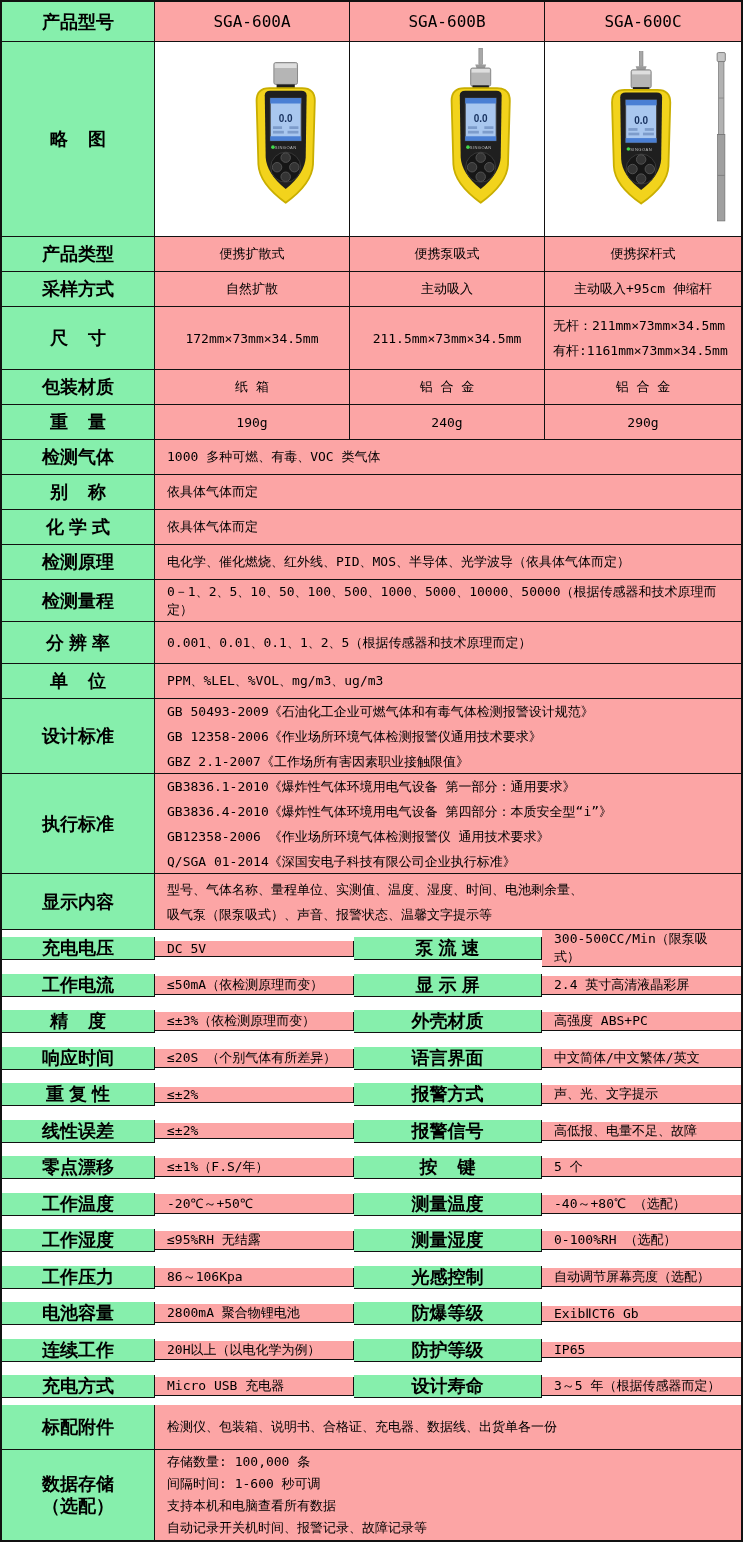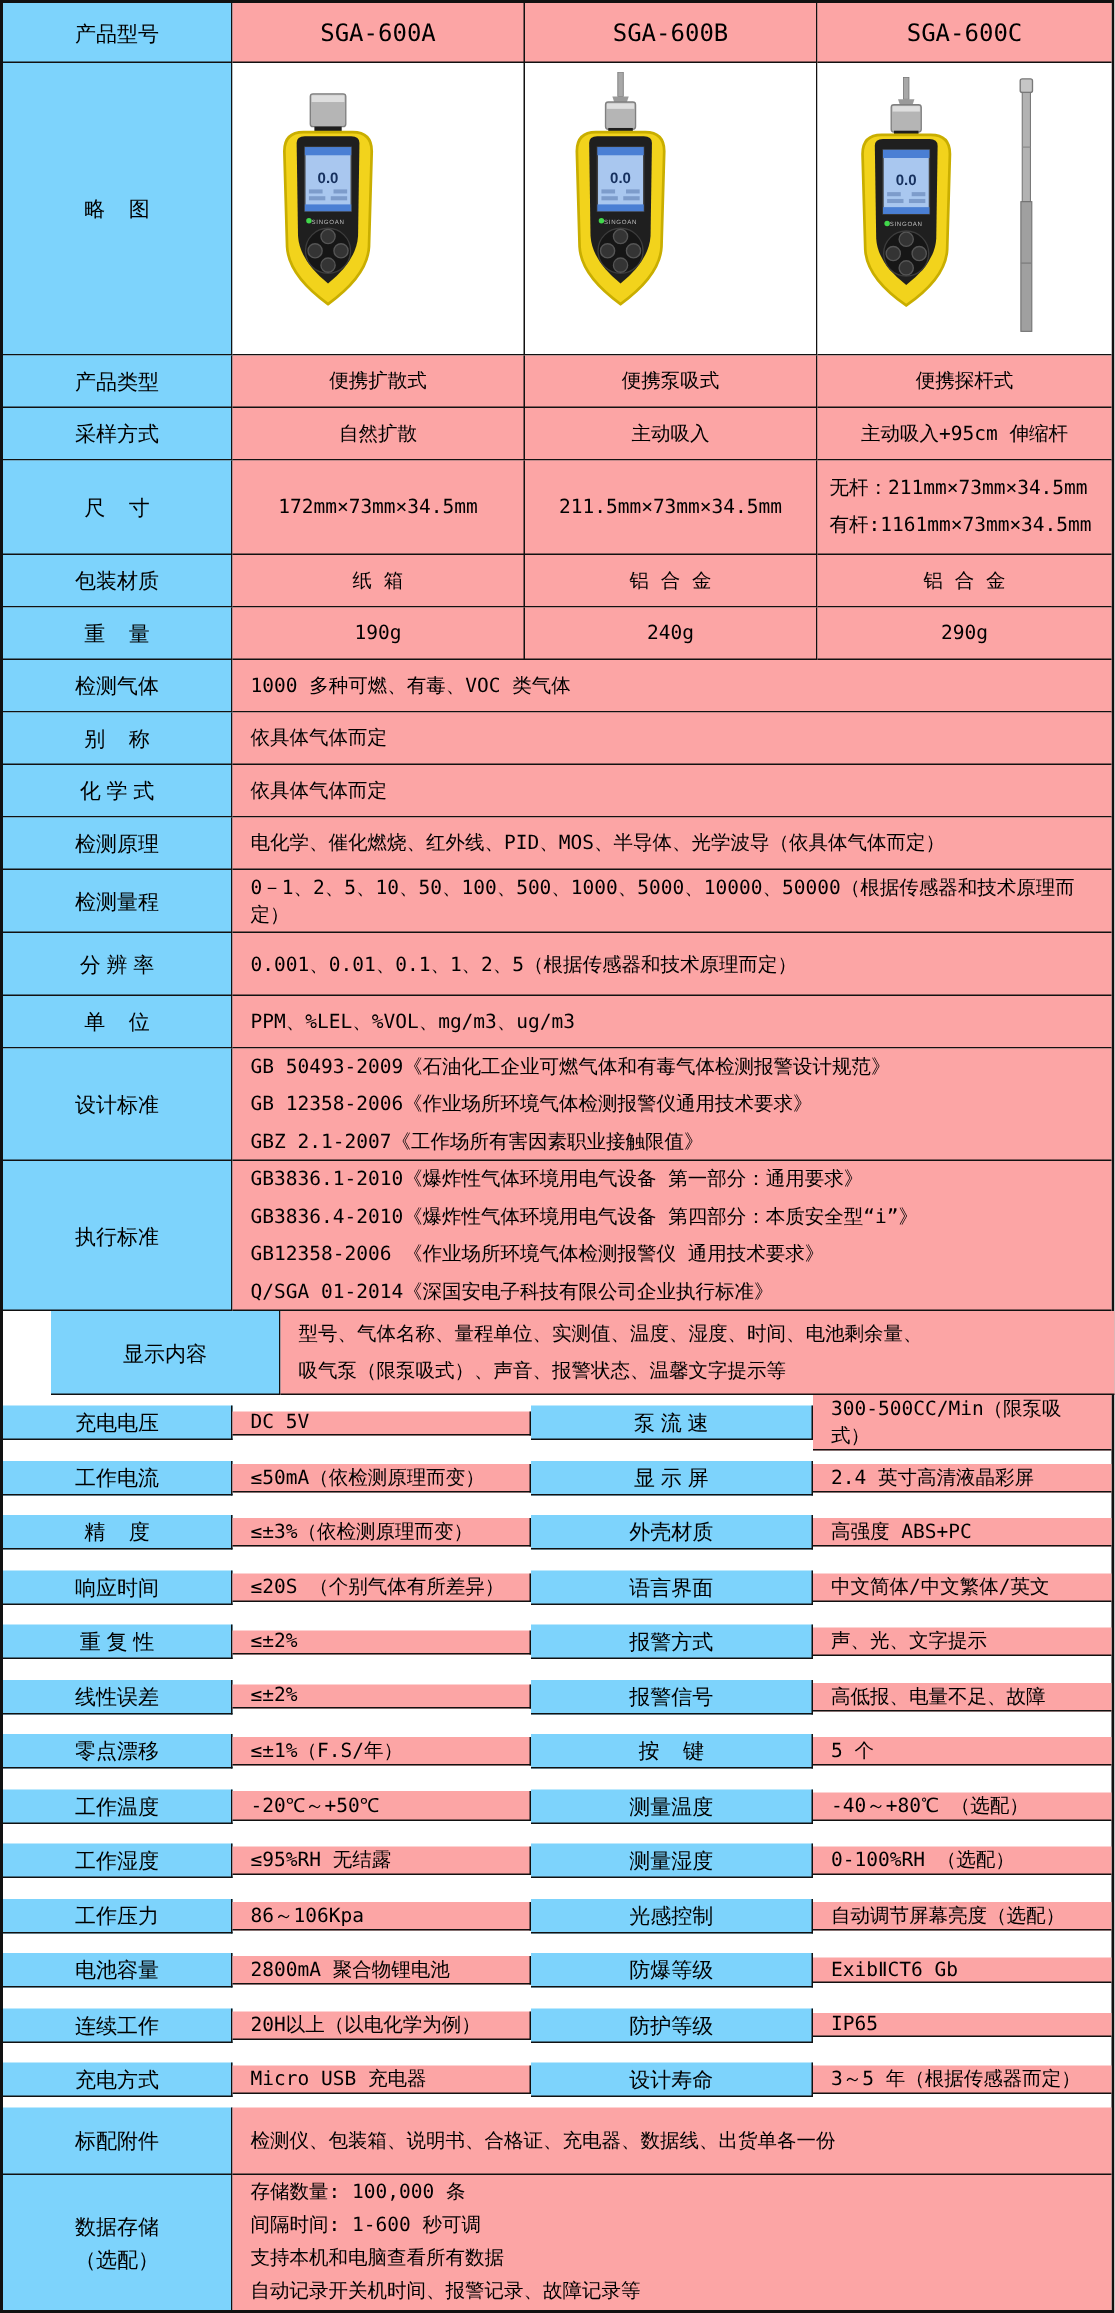--- a/index.html
+++ b/index.html
@@ -2,36 +2,36 @@
 <html><head>
 <meta charset="utf-8">
 <style>
   html,body{margin:0;padding:0;background:#ffffff;}
   body{width:743px;font-family:"Liberation Sans",sans-serif;color:#000;}
   .tbl{width:743px;box-sizing:border-box;border:2px solid #111;}
   .row{display:flex;}
   .row > div{box-sizing:border-box;border-right:1px solid #111;border-bottom:1px solid #111;flex-shrink:0;overflow:hidden;}
   .row > div:last-child{border-right:none;}
   .row.last > div{border-bottom:none;}
-  .lab{background:#7dd3fc;font-weight:normal;font-size:14px;display:flex;align-items:center;justify-content:center;text-align:center;white-space:pre;line-height:22px;}
+  .lab{background:#86efac;font-weight:bold;font-size:18px;display:flex;align-items:center;justify-content:center;text-align:center;white-space:pre;line-height:22px;}
   .lab.col{flex-direction:column;}
   .val{background:#fca5a5;font-size:13px;font-family:"DejaVu Sans Mono","Liberation Sans",sans-serif;display:flex;align-items:center;}
   .val.center{justify-content:center;text-align:center;}
   .val.left{padding-left:12px;padding-right:8px;}
   .val.col{flex-direction:column;justify-content:center;align-items:flex-start;}
   .val.col > div{line-height:25px;}
-  .photo{background:#ffffff;display:flex;align-items:center;justify-content:flex-start;}
+  .photo{background:#ffffff;display:flex;align-items:center;justify-content:flex-end;}
   
   .w-lab{width:153px;}
   .w-pa{width:195px;} .w-pb{width:195px;} .w-pc{width:196px;}
   .w-v1{width:199px;} .w-l2{width:188px;} .w-v2{width:199px;}
   .w-full{width:586px;}
   
   .h40{height:40px;} .h195{height:195px;} .h35{height:35px;} .h63{height:63px;}
-  .h42{height:42px;} .h75{height:75px;} .h100{height:100px;} .h56{height:56px;padding-left:32px;}
+  .h42{height:42px;} .h75{height:75px;} .h100{height:100px;} .h56{height:56px;}
   .h45{height:45px;} .h90{height:90px;}
   .sec2{display:flex;flex-direction:column;height:475px;}
   .sec2 .row{flex:1;align-items:center;}
   .hdr-model{font-size:16px;}
 </style>
 </head>
 <body>
 
 <div class="tbl">
 

